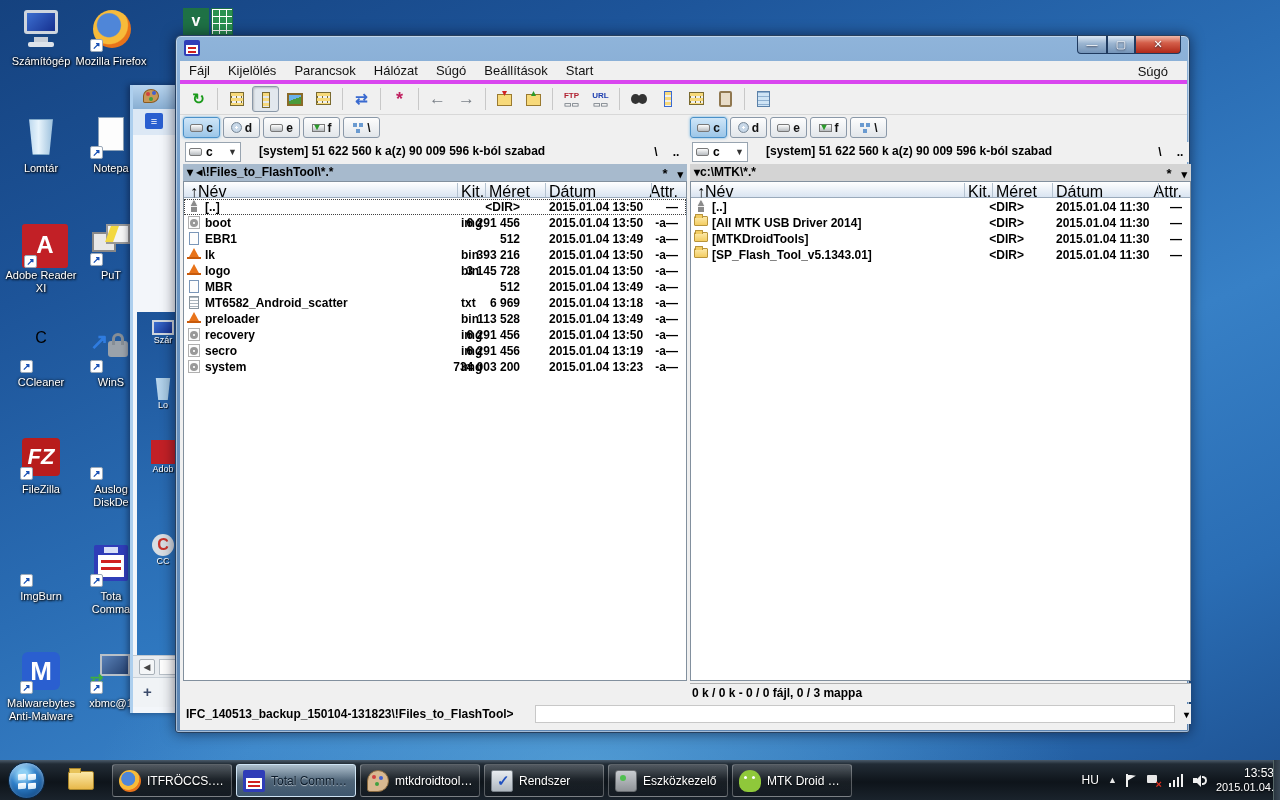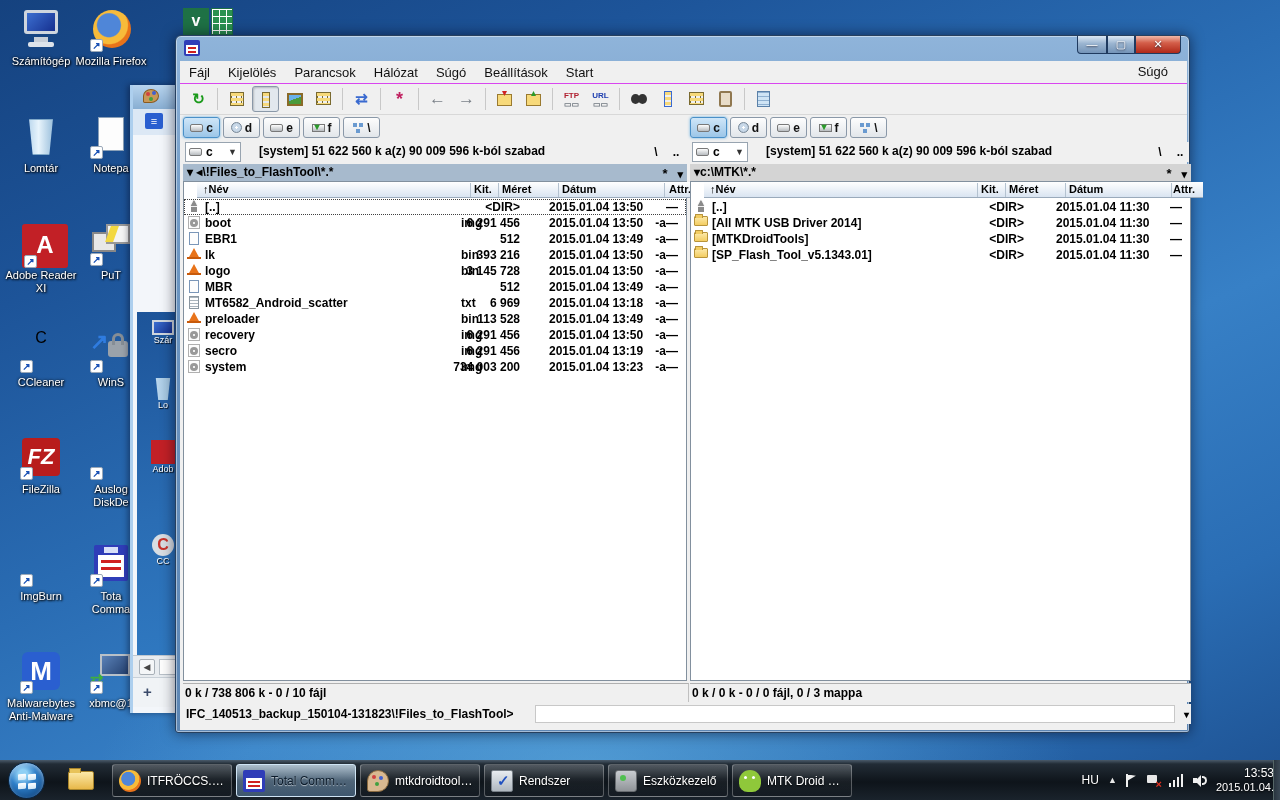--- a/index.html
+++ b/index.html
@@ -93,21 +93,21 @@
   .tc-appicon .l1 { position:absolute; left:4px; top:7px; width:8px; height:2px; background:#d02020; }
   .tc-appicon .l2 { position:absolute; left:4px; top:11px; width:8px; height:2px; background:#d02020; }
   #caption-buttons { position:absolute; right:8px; top:0; display:flex; }
   .cap-btn { height:18px; border:1px solid #1f3a5f; border-top:none; background:linear-gradient(#dce8f4,#9ab4d0 45%,#7494b8);
         color:#fff; font-size:11px; text-align:center; line-height:16px; text-shadow:0 1px 2px #223; }
   .cap-btn.min { width:30px; border-radius:0 0 0 4px; }
   .cap-btn.max { width:28px; }
   .cap-btn.close { width:46px; background:linear-gradient(#f0b8a8,#d45f4a 40%,#b02818); border-radius:0 0 4px 0; }
   #tc-inner { position:absolute; left:4px; top:25px; width:1007px; height:669px; background:#f0f0f0; }
   
-  #tc-menu { position:absolute; left:0; top:0; width:100%; height:23px; background:#f0f0f0; border-bottom:1px solid #d946ef; display:flex; align-items:center; }
+  #tc-menu { position:absolute; left:0; top:0; width:100%; height:23px; background:#f0f0f0; border-bottom:4px solid #d946ef; display:flex; align-items:center; }
   .menu-item { font-size:13px; color:#111; padding:0 9px; }
   #menu-help { position:absolute; right:10px; top:3px; font-size:13px; color:#111; }
   
   #tc-toolbar { position:absolute; left:0; top:23px; width:100%; height:31px; background:#f0f0f0; border-bottom:1px solid #d8d8d8; display:flex; align-items:center; padding-left:4px; }
   .tb-btn { width:27px; height:26px; margin:0 1px; text-align:center; line-height:26px; font-size:15px; border-radius:3px; position:relative; }
   .tb-btn.pressed { border:1px solid #8a98a8; background:#e2e8ee; box-shadow:inset 1px 1px 2px rgba(0,0,0,.2); }
   .tb-sep { width:1px; height:22px; background:#c8c8c8; margin:0 4px; }
   .tbi-grid { display:inline-block; width:14px; height:14px; margin-top:6px;
         background-image:linear-gradient(#f7d97a 3px,transparent 3px),linear-gradient(90deg,#7a6a30 1px,transparent 1px);
         background-size:5px 5px; border:1px solid #7a6a30; }
@@ -146,21 +146,21 @@
   .drive-info { position:absolute; left:64px; top:4px; font-size:12px; font-weight:bold; color:#000; white-space:nowrap;margin-left:12px; }
   .root-btns { position:absolute; right:2px; top:2px; display:flex; gap:2px; }
   .flat-btn { width:18px; height:20px; text-align:center; line-height:20px; font-size:12px; font-weight:bold; background:#f0f0f0; color:#000; }
   .pathbar { position:absolute; left:0; top:49px; width:100%; height:17px; font-size:12px; font-weight:bold; color:#000;
         padding:1px 4px; white-space:nowrap; overflow:hidden; }
   .pathbar.active { background:#a7bacd; }
   .pathbar.inactive { background:#d4d4d4; }
   .path-extra { position:absolute; right:4px; top:2px; font-size:11px; font-weight:bold; }
   .path-extra .st { margin-right:10px; font-size:13px; }
   .file-area { position:absolute; left:0; top:66px; width:100%; height:500px; background:#fff; border:1px solid #82909e; }
-  .hdr { position:absolute; left:13px; top:0; width:100%; height:16px; background:linear-gradient(#ffffff,#d9e4f1); border-bottom:1px solid #9aaabb; font-size:11px; font-weight:bold; }
+  .hdr { position:absolute; left:0; top:0; width:100%; height:16px; background:linear-gradient(#ffffff,#d9e4f1); border-bottom:1px solid #9aaabb; font-size:16px; font-weight:normal; }
   .hdr span { position:absolute; top:1px; }
   .hdr .vline { position:absolute; top:1px; width:1px; height:14px; background:#b4c2d0; }
   .hc0{left:6px} .hc1{left:277px} .hc2{left:305px} .hc3{left:365px} .hc4{right:8px}
   .rows { position:absolute; left:0; top:17px; width:100%; bottom:0; overflow:hidden; }
   .frow { position:relative; width:100%; height:16px; font-size:12px; font-weight:bold; color:#000; }
   .frow.cursor { outline:1px dotted #404040; outline-offset:-1px; }
   .frow span { position:absolute; top:1px; white-space:nowrap; }
   .rc-name { left:21px; }
   .rc-ext { left:277px; }
   .rc-size { right:166px; text-align:left; }
@@ -669,21 +669,20 @@
               <span class="fi fi-folder"></span>
               <span class="rc-name">[SP_Flash_Tool_v5.1343.01]</span>
               <span class="rc-size">&lt;DIR&gt;</span>
               <span class="rc-date">2015.01.04 11:30</span>
               <span class="rc-attr">—</span>
             </div>
           </div>
         </div>
       </div>
 
-    <div class="statusbar" id="status-left">0 k / 738 806 k - 0 / 10 fájl</div>
     <div class="statusbar" id="status-right">0 k / 0 k - 0 / 0 fájl, 0 / 3 mappa</div>
 
     <div id="cmdline">
       <span id="cmd-label">IFC_140513_backup_150104-131823\!Files_to_FlashTool&gt;</span>
       <div id="cmd-input"></div>
       <span id="cmd-dd">▾</span>
     </div>
   </div>
 </div>
 

